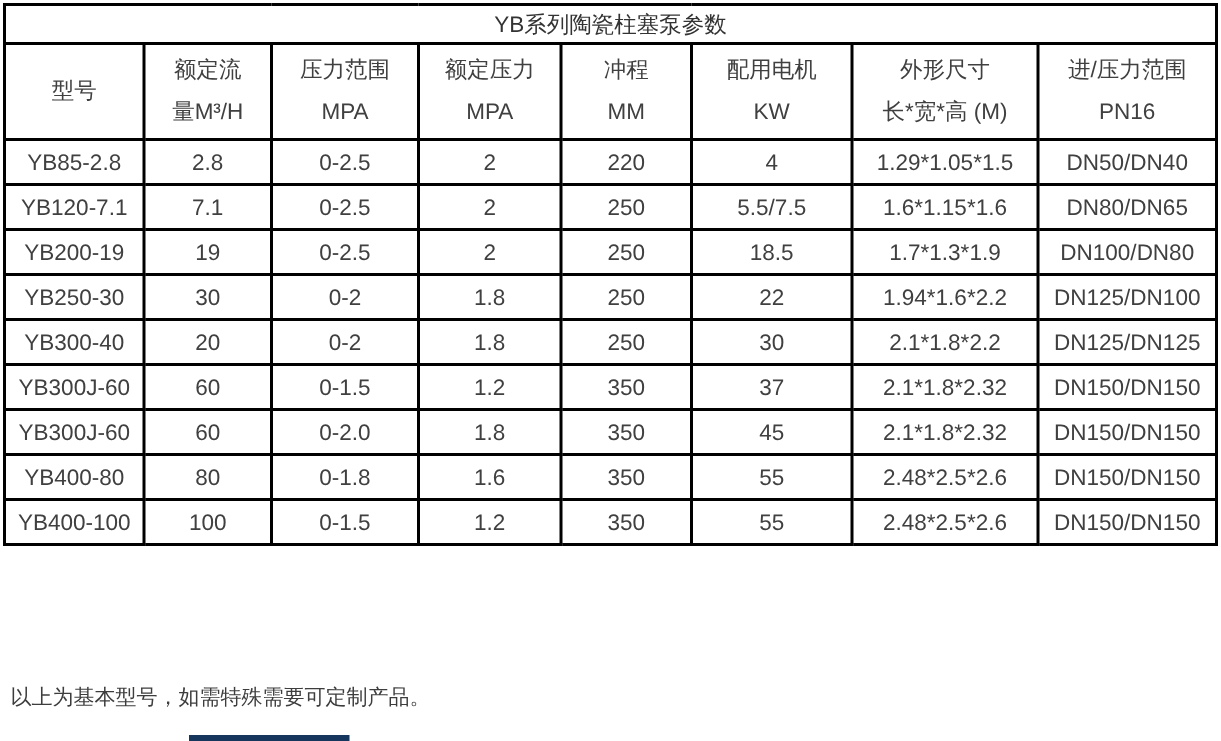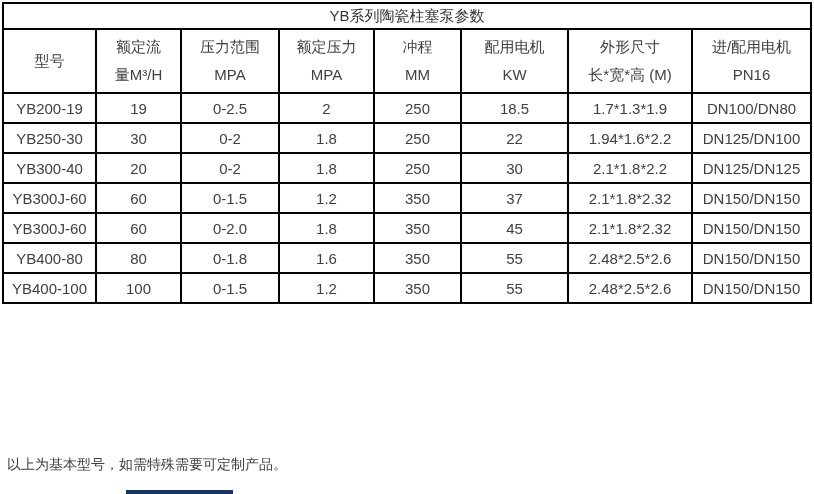--- a/index.html
+++ b/index.html
@@ -98,26 +98,46 @@
         </th>
         <th>
           <div>配用电机</div>
           <div>KW</div>
         </th>
         <th>
           <div>外形尺寸</div>
           <div>长*宽*高 (M)</div>
         </th>
         <th>
-          <div>进/配用电机</div>
+          <div>进/压力范围</div>
           <div>PN16</div>
         </th>
       </tr>
   </thead>
   <tbody id="table-body">
+      <tr>
+        <td>YB85-2.8</td>
+        <td>2.8</td>
+        <td>0-2.5</td>
+        <td>2</td>
+        <td>220</td>
+        <td>4</td>
+        <td>1.29*1.05*1.5</td>
+        <td>DN50/DN40</td>
+      </tr>
+      <tr>
+        <td>YB120-7.1</td>
+        <td>7.1</td>
+        <td>0-2.5</td>
+        <td>2</td>
+        <td>250</td>
+        <td>5.5/7.5</td>
+        <td>1.6*1.15*1.6</td>
+        <td>DN80/DN65</td>
+      </tr>
       <tr>
         <td>YB200-19</td>
         <td>19</td>
         <td>0-2.5</td>
         <td>2</td>
         <td>250</td>
         <td>18.5</td>
         <td>1.7*1.3*1.9</td>
         <td>DN100/DN80</td>
       </tr>

